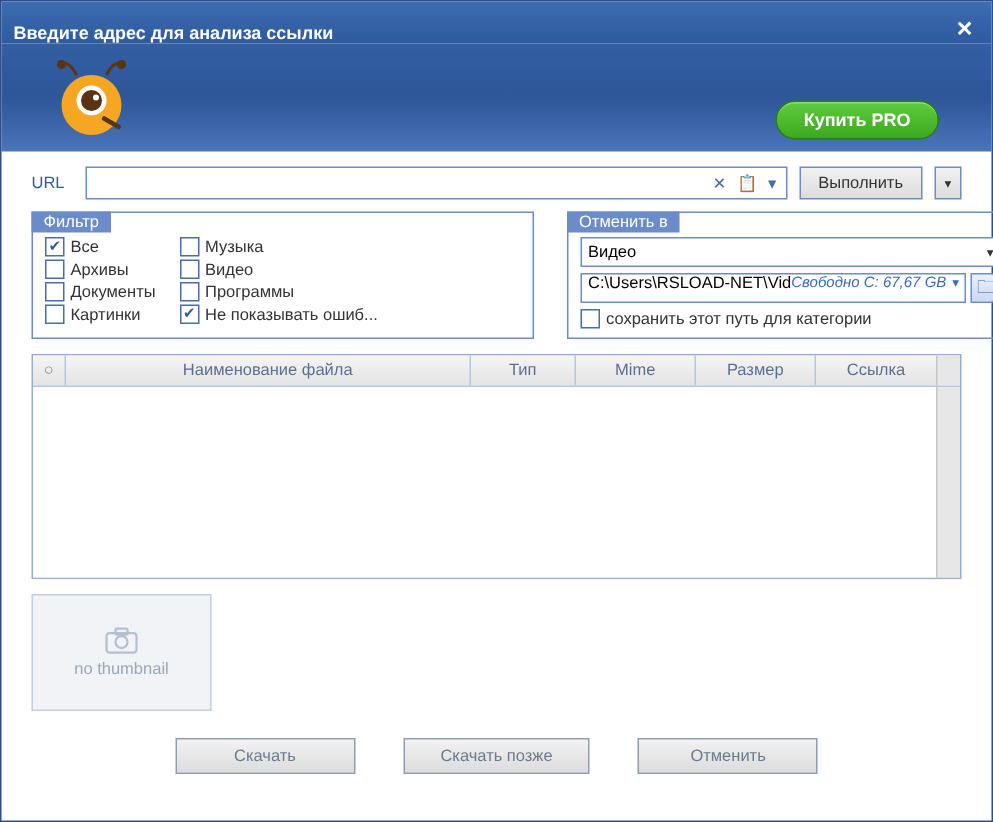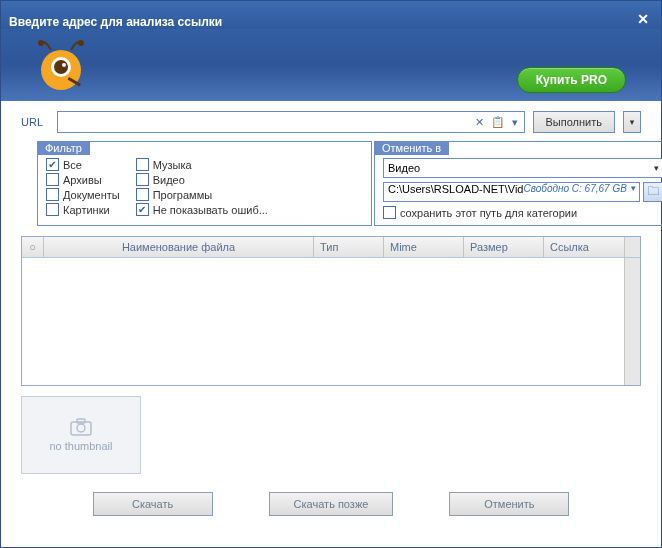--- a/index.html
+++ b/index.html
@@ -12,53 +12,53 @@
 .mascot { width: 60px; height: 60px; margin-left: 10px; }
 .buy-btn { position: absolute; right: 35px; bottom: 8px; background: linear-gradient(to bottom, #5fcc3f, #3ca81e); border: 1px solid #2a7d14; color: #fff; font-weight: bold; padding: 5px 18px; border-radius: 13px; font-size: 12px; box-shadow: inset 0 1px 0 rgba(255,255,255,0.3); }
 .url-row { display: flex; align-items: center; padding: 10px 20px 8px; gap: 8px; }
 .url-label { color: #355a9a; font-size: 11px; width: 28px; }
 .url-input { flex: 1; border: 1px solid #6a8cc7; height: 22px; padding: 0 4px; display: flex; align-items: center; background: #fff; }
 .url-input input { flex: 1; border: none; outline: none; font-size: 11px; }
 .url-icons { display: flex; gap: 3px; align-items: center; color: #4a6da8; }
 .url-icons span { cursor: pointer; padding: 0 2px; }
 .exec-btn { border: 1px solid #6a8cc7; background: linear-gradient(to bottom, #f2f2f2, #dcdcdc); padding: 3px 12px; font-size: 11px; color: #333; height: 22px; }
 .drop-btn { border: 1px solid #6a8cc7; background: linear-gradient(to bottom, #f2f2f2, #dcdcdc); width: 18px; height: 22px; font-size: 9px; color: #333; }
-.panels-row { display: flex; gap: 2px; padding: 0 36px 10px; }
+.panels-row { display: flex; gap: 22px; padding: 0 20px 10px; }
 .fieldset { border: 1px solid #6a8cc7; position: relative; padding: 10px 8px 6px; }
 .fieldset-f { flex: 0 0 335px; }
 .fieldset-s { flex: 1; }
 .legend { position: absolute; top: -1px; left: -1px; background: #6b8cc8; color: #fff; font-size: 11px; padding: 1px 8px; font-weight: normal; }
 .filter-cols { display: flex; gap: 16px; margin-top: 6px; }
 .filter-col { display: flex; flex-direction: column; gap: 2px; }
 .chk-row { display: flex; align-items: center; gap: 4px; color: #333; font-size: 11px; white-space: nowrap; }
 .chk { width: 13px; height: 13px; border: 1px solid #4a6da8; background: #fff; display: inline-flex; align-items: center; justify-content: center; color: #355a9a; font-size: 10px; line-height: 1; }
 .save-body { margin-top: 6px; display: flex; flex-direction: column; gap: 4px; }
 .select-row { display: flex; align-items: center; gap: 3px; }
 .select { flex: 1; border: 1px solid #6a8cc7; height: 20px; background: #fff; display: flex; align-items: center; padding: 0 4px; font-size: 11px; }
 .select .arrow { margin-left: auto; color: #333; font-size: 9px; }
 .path-row { display: flex; align-items: center; gap: 3px; }
 .path-box { flex: 1; border: 1px solid #6a8cc7; height: 20px; background: #fff; display: flex; align-items: flex-start; padding: 0 4px; font-size: 11px; overflow: hidden; }
 .path-box .path { flex: 0 0 auto; white-space: nowrap; }
 .path-box .free { flex: 1; text-align: right; color: #3a6db8; font-style: italic; font-size: 10px; white-space: nowrap; }
 .path-box .arrow { margin-left: 4px; color: #3a6db8; font-size: 9px; }
 .folder-btn { width: 20px; height: 20px; border: 1px solid #6a8cc7; background: linear-gradient(to bottom,#eaf1fc,#c9d9f0); display: flex; align-items: center; justify-content: center; color: #355a9a; font-size: 12px; }
 .table-wrap { margin: 0 20px; border: 1px solid #95add4; height: 150px; display: flex; flex-direction: column; }
 .thead { display: flex; background: linear-gradient(to bottom,#f5f5f5,#e3e3e3); border-bottom: 1px solid #b4c5e0; }
-.th { border-right: 1px solid #b4c5e0; padding: 4px 6px; color: #5a6f92; font-size: 11px; }
+.th { border-right: 1px solid #b4c5e0; padding: 4px 6px; color: #5a6f92; font-size: 11px; text-align: center; }
 .th0 { width: 22px; text-align: center; color: #888; }
 .th1 { flex: 1; text-align: center; }
 .th2 { width: 70px; }
 .th3 { width: 80px; }
 .th4 { width: 80px; }
 .th5 { width: 80px; border-right: none; }
 .scrollbar { width: 16px; background: #e7e7e7; border-left: 1px solid #c6c6c6; }
 .tbody-wrap { flex: 1; display: flex; }
 .tbody { flex: 1; background: #fff; }
 .thumb-box { margin: 10px 20px 0; width: 120px; height: 78px; border: 1px solid #c4cfde; background: #f1f3f6; display: flex; flex-direction: column; align-items: center; justify-content: center; color: #9aa7b9; gap: 4px; }
-.button-row { display: flex; justify-content: center; gap: 56px; padding: 18px 0 14px; }
+.button-row { display: flex; justify-content: center; gap: 32px; padding: 18px 0 14px; }
 .action-btn { border: 1px solid #8d9db4; background: linear-gradient(to bottom,#f2f2f2,#dcdcdc); padding: 5px 24px; color: #6c7a8f; font-size: 11px; min-width: 120px; }
 </style>
 </head>
 <body>
 
 <div class="window">
   <div class="titlebar">
     <span class="title">Введите адрес для анализа ссылки</span>
     <span class="close-x">✕</span>
   </div>

